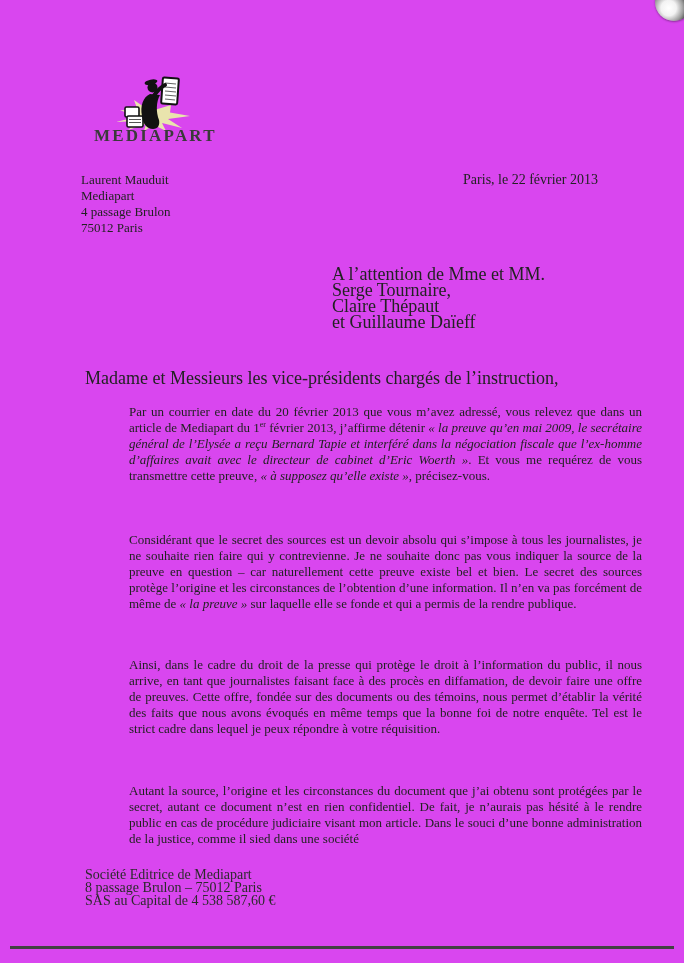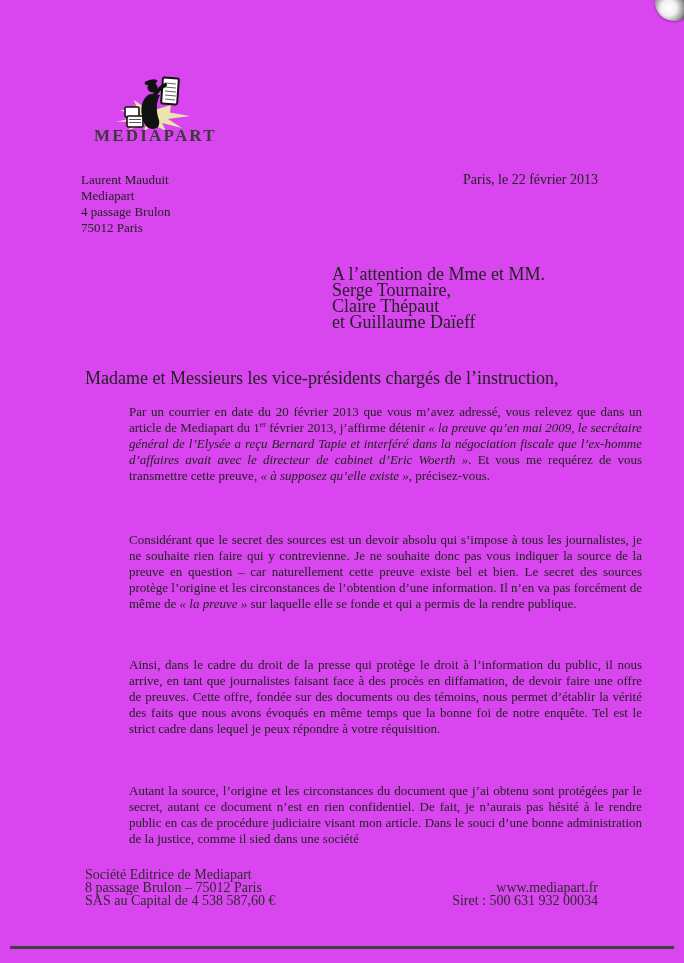--- a/index.html
+++ b/index.html
@@ -166,21 +166,17 @@
   <div class="para p3"><span>Ainsi, dans le cadre du droit de la presse qui protège le droit à l’information du public, il nous arrive, en tant que journalistes faisant face à des procès en diffamation, de devoir faire une offre de preuves. Cette offre, fondée sur des documents ou des témoins, nous permet d’établir la vérité des faits que nous avons évoqués en même temps que la bonne foi de notre enquête. Tel est le strict cadre dans lequel je peux répondre à votre réquisition.</span></div>
 
   <div class="para p4"><span>Autant la source, l’origine et les circonstances du document que j’ai obtenu sont protégées par le secret, autant ce document n’est en rien confidentiel. De fait, je n’aurais pas hésité à le rendre public en cas de procédure judiciaire visant mon article. Dans le souci d’une bonne administration de la justice, comme il sied dans une société</span></div>
 
   <div class="footer">
     <div class="left">
       <div>Société Editrice de Mediapart</div>
       <div>8 passage Brulon – 75012 Paris</div>
       <div>SAS au Capital de 4 538 587,60 €</div>
     </div>
-    <div class="right">
-      <div>www.mediapart.fr</div>
-      <div>Siret : 500 631 932 00034</div>
-    </div>
   </div>
 
   <div class="bottom-rule"></div>
 
 </div>
 
 </body></html>

